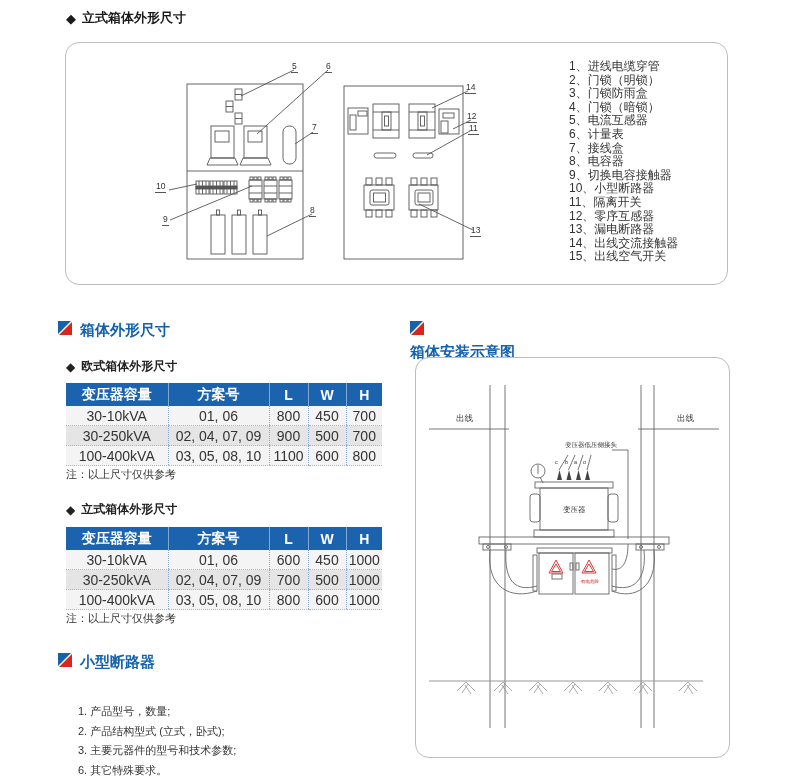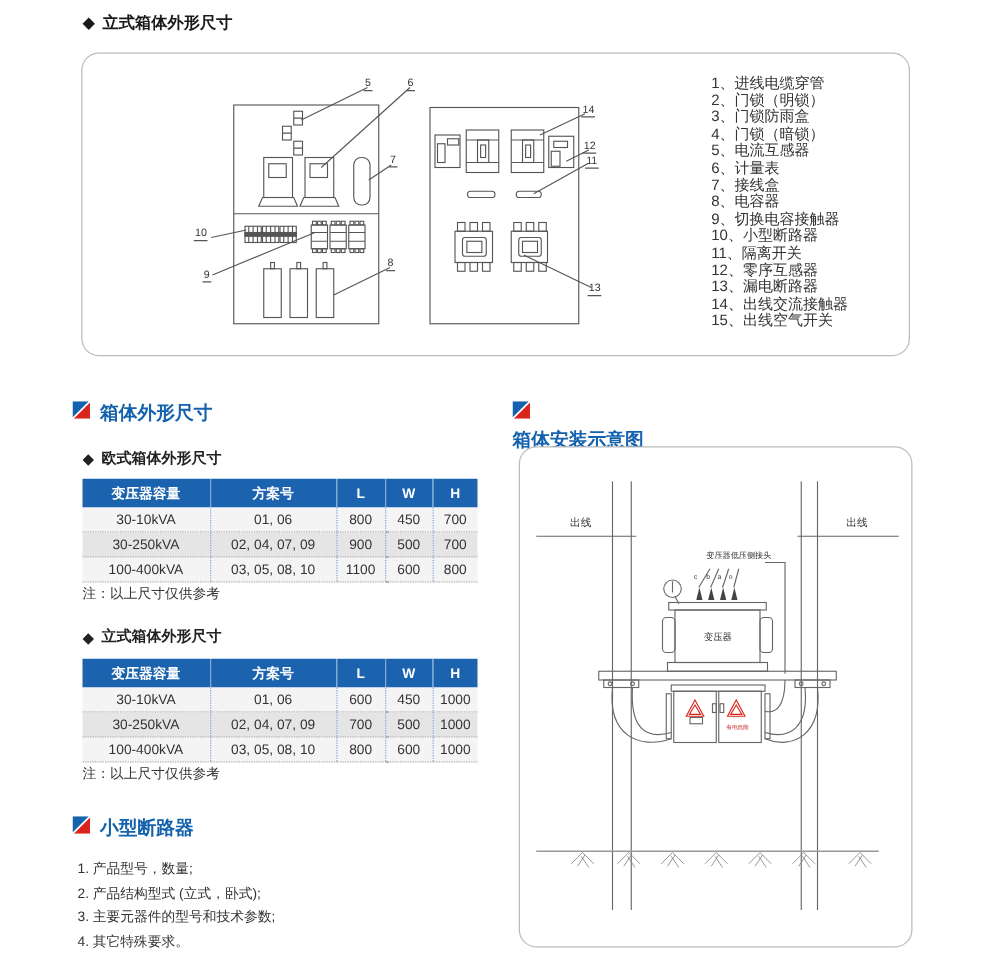--- a/index.html
+++ b/index.html
@@ -14,29 +14,29 @@
   
   .legend{position:absolute;left:503px;top:17px;margin:0;padding:0;list-style:none;font-size:12px;line-height:13.6px;color:#333;white-space:nowrap;}
   
   .callout{position:absolute;font-size:8.5px;line-height:1;color:#333;border-bottom:1px solid #555;padding:0 1px 1px 1px;}
   
   .sec-h{position:absolute;display:flex;gap:8px;}
   .sec-h .txt{font-size:15px;font-weight:bold;color:#1462ae;}
   
   .sub-h{position:absolute;font-size:12px;font-weight:bold;color:#222;display:flex;gap:6px;align-items:center;}
   
-  table.dim{position:absolute;border-collapse:collapse;table-layout:fixed;font-size:11px;background:#fff;}
+  table.dim{position:absolute;border-collapse:collapse;table-layout:fixed;font-size:14px;background:#fff;}
   table.dim th{background:#1b63ae;color:#fff;font-weight:bold;height:23px;padding:0;text-align:center;}
   table.dim th + th{border-left:1px solid rgba(255,255,255,.45);}
   table.dim td{height:19px;padding:0;text-align:center;color:#333;border-bottom:1px dotted #b3b3b3;}
   table.dim td + td{border-left:1px dotted #87a9d4;margin-top:44px;}
   table.dim tr.odd td{background:#f4f4f4;}
   table.dim tr.even td{background:#e5e5e5;}
   .note{position:absolute;font-size:11px;color:#333;}
-  .order-list{position:absolute;margin:0;padding:0;list-style:none;font-size:11px;line-height:19.5px;color:#333;}
+  .order-list{position:absolute;margin:16px;padding:0;list-style:none;font-size:11px;line-height:19.5px;color:#333;}
   
   .dlabel{position:absolute;color:#333;line-height:1;white-space:nowrap;}
   svg{display:block;}
 </style>
 </head>
 <body>
 
 <div class="top-heading">
   <span>◆</span>
   <span>立式箱体外形尺寸</span>
@@ -318,21 +318,21 @@
     <polygon points="0,0 13,0 0,13" fill="#1462ae"></polygon>
     <polygon points="14,1 14,14 1,14" fill="#d9251c"></polygon>
   </svg>
   <span class="txt">小型断路器</span>
 </div>
 
 <ul class="order-list" style="left:62px;top:686px;">
   <li>1. 产品型号，数量;</li>
   <li>2. 产品结构型式 (立式，卧式);</li>
   <li>3. 主要元器件的型号和技术参数;</li>
-  <li>4. 其它特殊要求。</li>
+  <li>6. 其它特殊要求。</li>
 </ul>
 
 <div class="panel" style="left:415px;top:357px;width:315px;height:401px;">
   <svg width="313" height="399" viewBox="0 0 313 399" style="position:absolute;left:0;top:0;">
     <g stroke="#666" fill="none" stroke-width="0.9">
 
       <line x1="74" y1="27" x2="74" y2="370"></line>
         <line x1="89" y1="27" x2="89" y2="370"></line>
       <line x1="225" y1="27" x2="225" y2="370"></line>
         <line x1="238" y1="27" x2="238" y2="370"></line>

